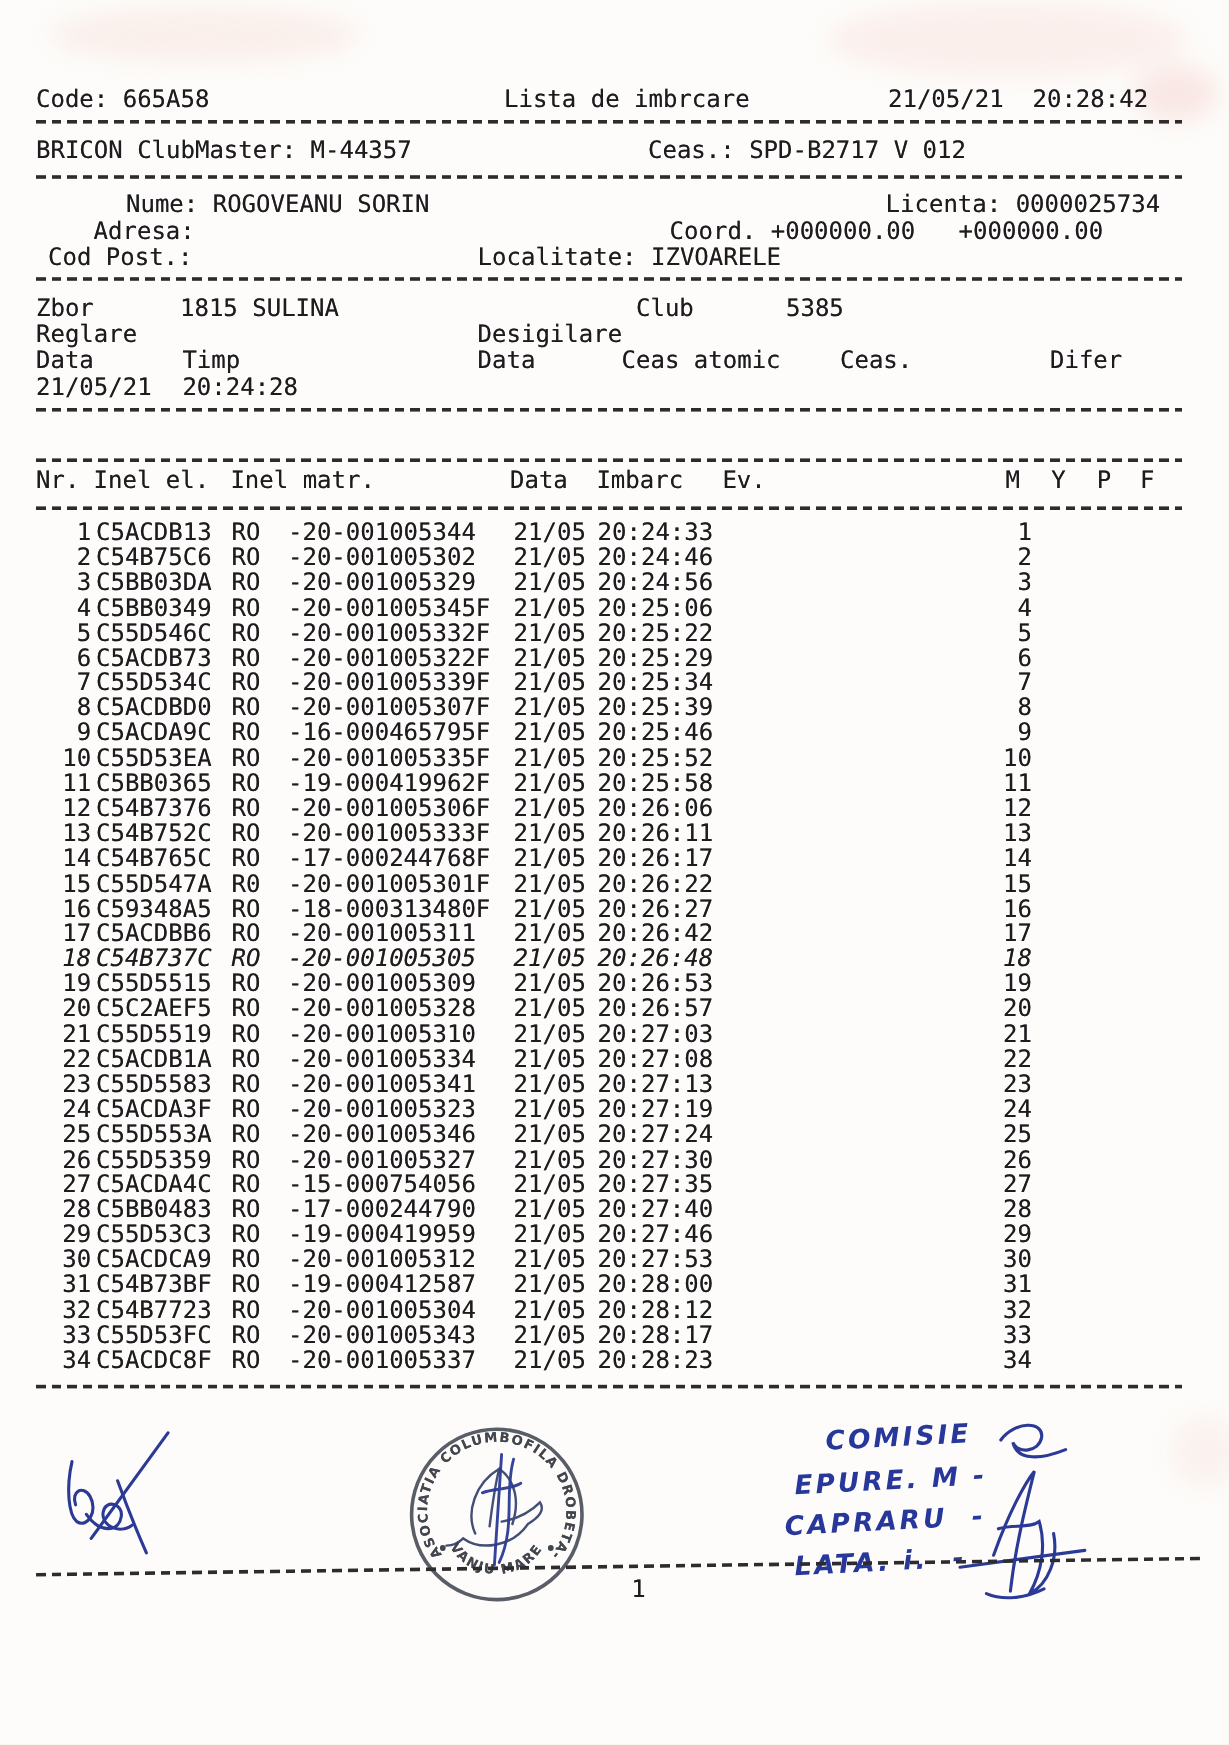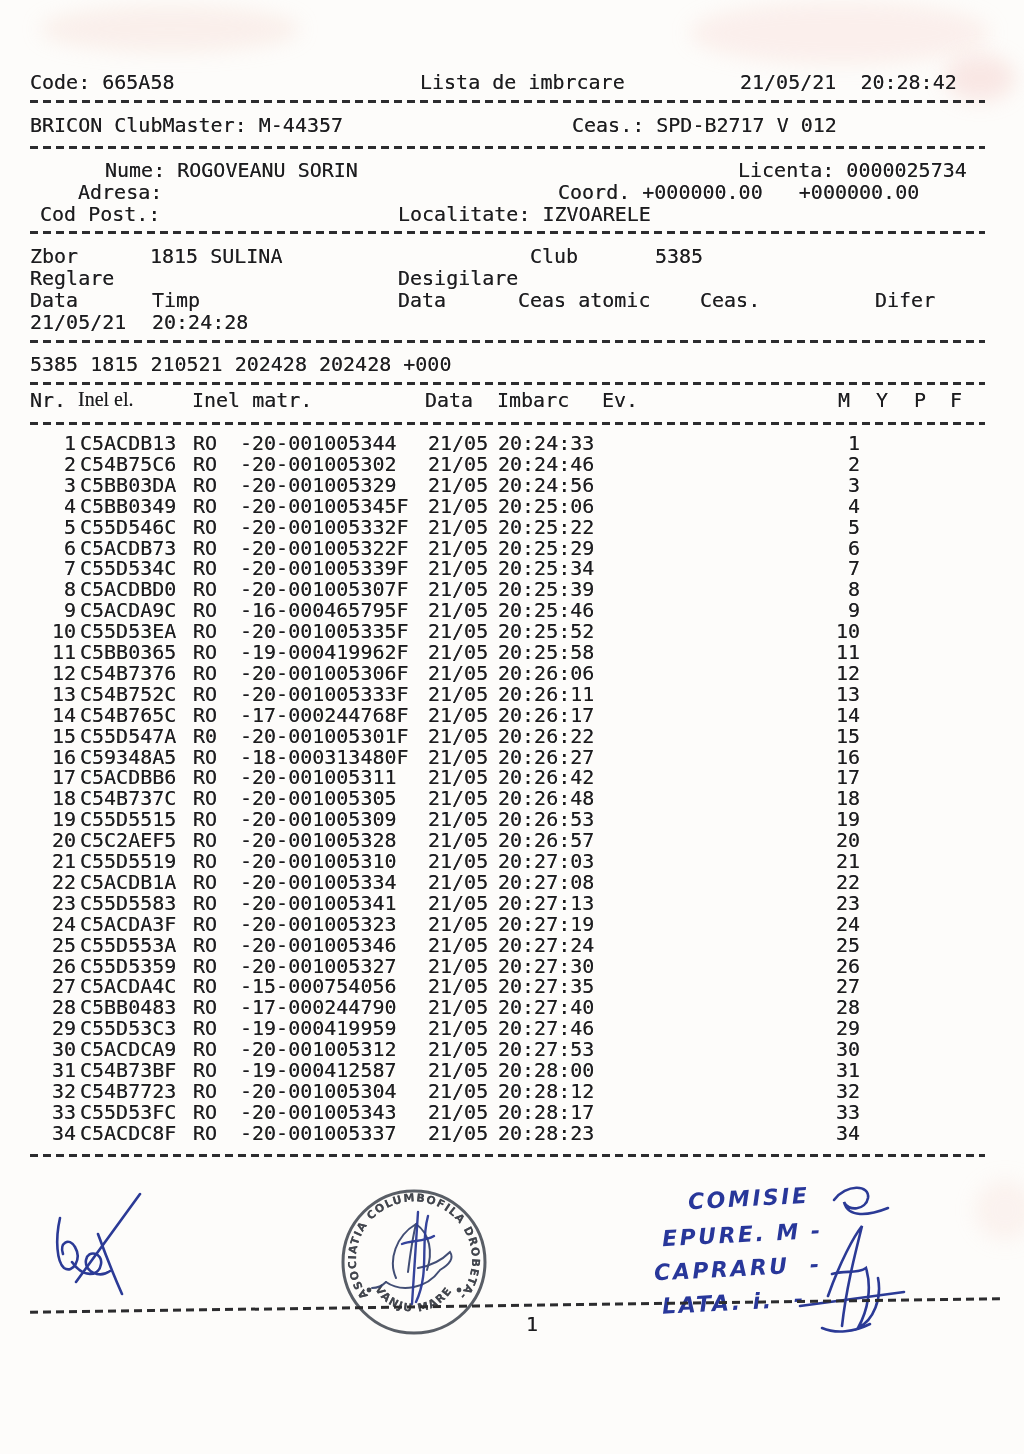--- a/index.html
+++ b/index.html
@@ -48,21 +48,21 @@
 
   <div class="line" style="top:70px;">
     <span style="left:30px;">Code: 665A58</span>
     <span style="left:420px;">Lista de imbrcare</span>
     <span style="left:740px;">21/05/21  20:28:42</span>
   </div>
   <div class="sep" style="top:100px;"></div>
 
   <div class="line" style="top:113px;">
     <span style="left:30px;">BRICON ClubMaster: M-44357</span>
-    <span style="left:540px;margin-left:32px;">Ceas.: SPD-B2717 V 012</span>
+    <span style="left:540px;">Ceas.: SPD-B2717 V 012</span>
   </div>
   <div class="sep" style="top:146px;"></div>
 
   <div class="line" style="top:158px;">
     <span style="left:105px;">Nume: ROGOVEANU SORIN</span>
     <span style="left:738px;">Licenta: 0000025734</span>
   </div>
   <div class="line" style="top:180px;">
     <span style="left:78px;">Adresa:</span>
     <span style="left:558px;">Coord. +000000.00   +000000.00</span>
@@ -90,28 +90,25 @@
     <span style="left:518px;">Ceas atomic</span>
     <span style="left:700px;">Ceas.</span>
     <span style="left:875px;">Difer</span>
   </div>
   <div class="line" style="top:310px;">
     <span style="left:30px;">21/05/21</span>
     <span style="left:152px;">20:24:28</span>
   </div>
   <div class="sep" style="top:340px;"></div>
 
-  <div class="line" style="top:352px;">
-    <span style="left:30px;">5385 1815 210521 202428 202428 +000</span>
-  </div>
   <div class="sep" style="top:382px;"></div>
 
   <div class="line" style="top:388px;">
     <span style="left:30px;">Nr.</span>
-    <span style="left:78px;font-family:Liberation Serif, serif;">Inel el.</span>
+    <span style="left:78px;">Inel el.</span>
     <span style="left:192px;">Inel matr.</span>
     <span style="left:425px;">Data</span>
     <span style="left:497px;">Imbarc</span>
     <span style="left:602px;">Ev.</span>
     <span style="left:838px;">M</span>
     <span style="left:876px;">Y</span>
     <span style="left:914px;">P</span>
     <span style="left:950px;">F</span>
   </div>
   <div class="sep" style="top:422px;"></div>
@@ -263,21 +260,21 @@
     </div>
       <div class="trow" style="top: 765.4px;">
       <span class="c-nr">17</span>
       <span class="c-inel">C5ACDBB6</span>
       <span class="c-country">RO</span>
       <span class="c-matr">-20-001005311</span>
       <span class="c-data">21/05</span>
       <span class="c-imbarc">20:26:42</span>
       <span class="c-m">17</span>
     </div>
-      <div class="trow" style="top: 786.3px;">
+      <div class="trow" style="top: 786.3px; font-style: italic;">
       <span class="c-nr">18</span>
       <span class="c-inel">C54B737C</span>
       <span class="c-country">RO</span>
       <span class="c-matr">-20-001005305</span>
       <span class="c-data">21/05</span>
       <span class="c-imbarc">20:26:48</span>
       <span class="c-m">18</span>
     </div>
       <div class="trow" style="top: 807.2px; padding-left: 43px;">
       <span class="c-nr">19</span>

